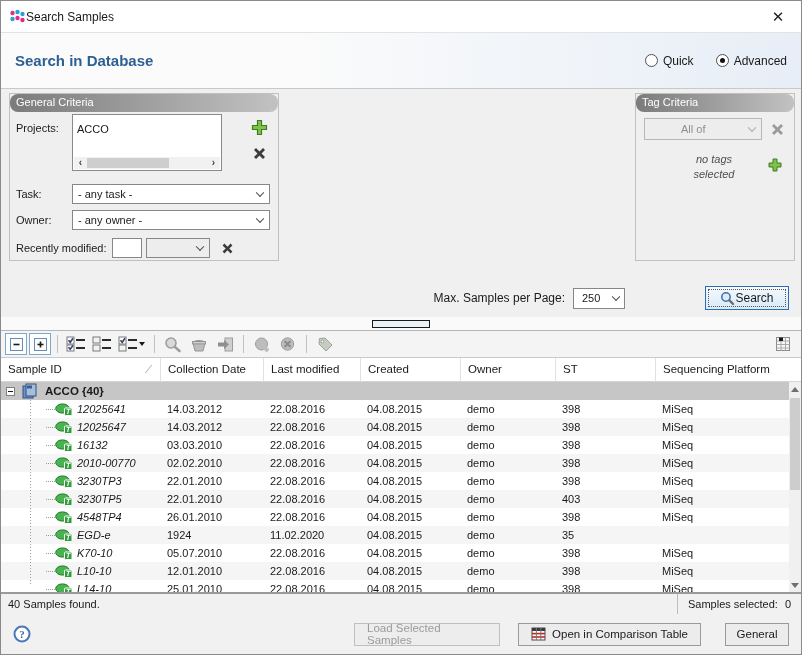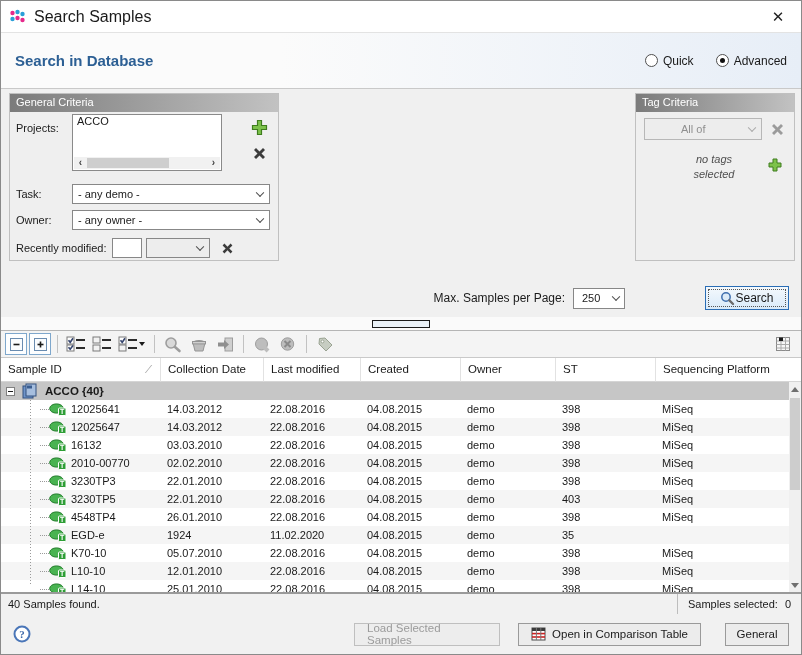--- a/index.html
+++ b/index.html
@@ -4,47 +4,47 @@
 <style>
   * { box-sizing: border-box; margin: 0; padding: 0; }
   body { font-family: "Liberation Sans", sans-serif; background: #888; }
   .dialog {
     position: relative; width: 802px; height: 655px; background: #fff;
     border: 1px solid #8a8a8a; font-size: 11px; color: #1a1a1a; overflow: hidden;
   }
   
   .titlebar { position: absolute; top: 0; left: 0; right: 0; height: 31px;
     background: #fff; display: flex; align-items: center; padding: 0 8px; }
-  .titlebar .title { margin-left: 8px; font-size: 16px; }
+  .titlebar .title { font-size: 12px; }
   .close-btn { margin-left: auto; width: 30px; height: 100%; display: flex;
     align-items: center; justify-content: center; font-size: 15px; color: #222; cursor: default; }
   
   .subheader { position: absolute; top: 31px; left: 0; right: 0; height: 57px;
     background: linear-gradient(to right, #fbfbfb 35%, #e7eef7);
     border-top: 1px solid #e3e3e3; border-bottom: 1px solid #c9c9c9;
     display: flex; align-items: center; padding: 0 14px; }
   .subheader .big-title { font-size: 15px; font-weight: bold; color: #2c5f94; }
   .mode-radios { margin-left: auto; display: flex; align-items: center; gap: 22px; }
   .radio-item { display: flex; align-items: center; gap: 5px; font-size: 12px; }
   .radio { width: 13px; height: 13px; border: 1px solid #4f4f4f; border-radius: 50%;
     background: #fff; position: relative; flex: 0 0 auto; }
   .radio.sel::after { content: ""; position: absolute; inset: 3px; background: #111; border-radius: 50%; }
   
   .criteria { position: absolute; top: 88px; left: 0; right: 0; height: 228px; background: #f0f0f0; }
   .panel { position: absolute; border: 1px solid #c0c0c0; background: #efefef; }
   .panel-header { height: 18px; background: linear-gradient(to right, #7b7b7b, #c2c2c2);
-    color: #fff; padding: 2px 6px; font-size: 11px; }
+    color: #fff; padding: 2px 6px; font-size: 11px; border-radius: 8px; }
   .panel-general { left: 8px; top: 4px; width: 270px; height: 168px; }
   .panel-field   { left: 283px; top: 4px; width: 346px; height: 168px; }
   .panel-tag     { left: 634px; top: 4px; width: 160px; height: 168px; }
   .lbl { position: absolute; color: #1a1a1a; }
   
   .projects-box { position: absolute; left: 62px; top: 20px; width: 150px; height: 57px;
     background: #fff; border: 1px solid #8a8a8a; }
-  .projects-text { padding: 0 4px; }
+  .projects-text { padding: 8px 4px; }
   .hscroll { position: absolute; left: 1px; right: 1px; bottom: 1px; height: 12px;
     background: #f1f1f1; display: flex; align-items: center; }
   .harrow { width: 13px; text-align: center; font-weight: bold; font-size: 10px; color: #3f3f3f; line-height: 12px; }
   .hthumb { height: 10px; width: 56%; background: #cecece; }
   .hspacer { flex: 1; }
   
   .icbtn { position: absolute; width: 22px; height: 22px; display: flex;
     align-items: center; justify-content: center; cursor: default; }
   
   .combo { position: absolute; background: #fff; border: 1px solid #878787;
@@ -103,21 +103,21 @@
   .expander::after { content: ""; position: absolute; left: 1px; right: 1px; top: 3px; height: 1px; background: #1a1a1a; }
   .group-ic { margin-left: 6px; flex: 0 0 auto; }
   .group-label { margin-left: 7px; }
   .rows-wrap { position: relative; }
   .rows-wrap::before { content: ""; position: absolute; left: 29px; top: 0; bottom: 12px;
     width: 1px; background-image: linear-gradient(#9a9a9a 1px, transparent 1px); background-size: 1px 3px; }
   .trow { height: 18px; display: flex; align-items: center; background: #fff; }
   .trow.alt { background: #f5f5f5; }
   .cell { padding: 0 6px; white-space: nowrap; overflow: hidden; height: 100%;
     display: flex; align-items: center; }
-  .cell.c0 { padding-left: 10px; }
+  .cell.c0 { padding-left: 16px; font-style: italic; }
   .tree { width: 9px; margin-left: 29px; border-top: 1px dotted #9a9a9a; flex: 0 0 auto; }
   .sample-ic { flex: 0 0 auto; margin-right: 4px; }
   .vscroll { position: absolute; top: 24px; right: 0; bottom: 0; width: 12px; background: #f0f0f0; }
   .varrow { position: absolute; left: 0; width: 12px; height: 14px; display: flex;
     align-items: center; justify-content: center; }
   .varrow.up { top: 0; } .varrow.down { bottom: 0; }
   .tri-up { width: 0; height: 0; border-left: 4px solid transparent; border-right: 4px solid transparent; border-bottom: 5px solid #6f6f6f; }
   .tri-down { width: 0; height: 0; border-left: 4px solid transparent; border-right: 4px solid transparent; border-top: 5px solid #6f6f6f; }
   .vthumb { position: absolute; left: 1px; width: 10px; top: 16px; height: 92px; background: #cdcdcd; }
   
@@ -188,21 +188,21 @@
           <path d="M7.5 2.5h4v5h5v4h-5v5h-4v-5h-5v-4h5z" fill="#7dc24b" stroke="#3f7d1e" stroke-width="1.2"></path>
         </svg>
       </div>
       <div class="icbtn" style="left:238px;top:48px">
         <svg width="17" height="17">
           <path d="M3 5 5 3 8.5 6.5 12 3 14 5 10.5 8.5 14 12 12 14 8.5 10.5 5 14 3 12 6.5 8.5z" fill="#3c3c3c"></path>
         </svg>
       </div>
       <span class="lbl" style="left:6px;top:94px">Task:</span>
       <div class="combo" style="left:62px;top:90px;width:198px">
-        <span>- any demo -</span>
+        <span>- any task -</span>
         <span class="chev"></span>
       </div>
       <span class="lbl" style="left:6px;top:120px">Owner:</span>
       <div class="combo" style="left:62px;top:116px;width:198px">
         <span>- any owner -</span>
         <span class="chev"></span>
       </div>
       <span class="lbl" style="left:6px;top:148px">Recently modified:</span>
       <div class="small-input" style="left:102px;top:144px;width:30px"></div>
       <div class="combo" style="left:136px;top:144px;width:64px;background:#ededed">

